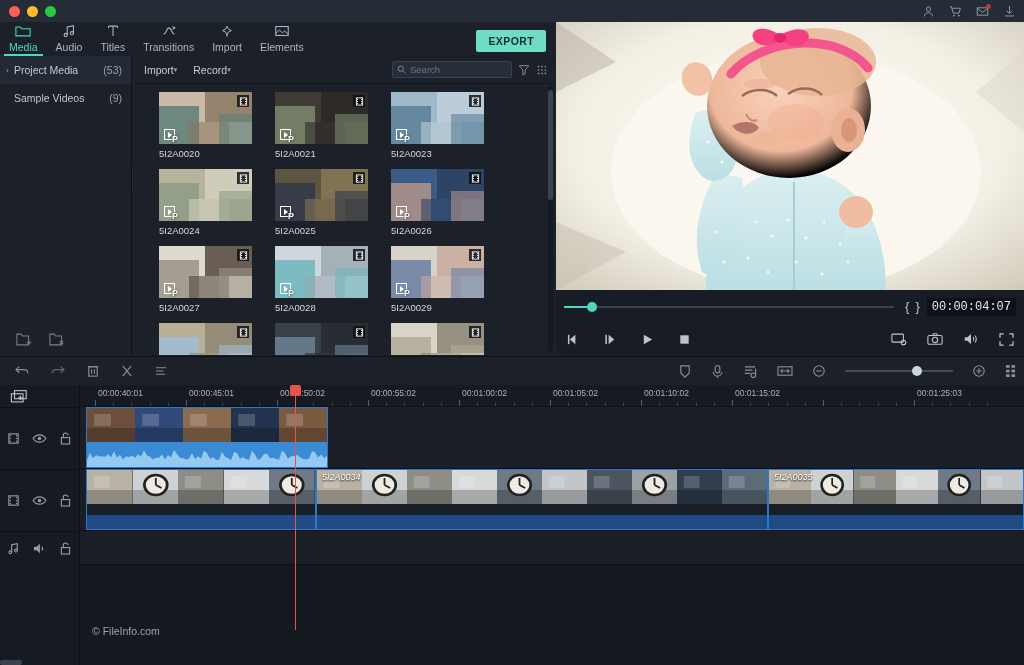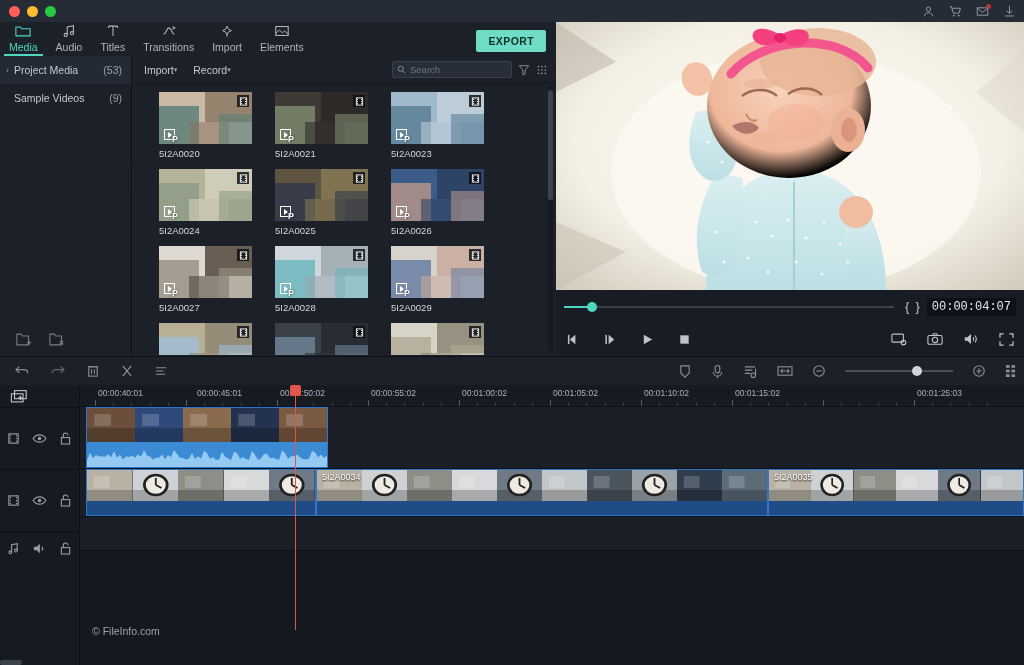--- a/index.html
+++ b/index.html
@@ -1111,21 +1111,21 @@
         </div>
     </div>
 
     <div class="ruler" id="ruler">
         <div class="r-label" style="left: 18px;">00:00:40:01</div>
         <div class="r-major" style="left: 15px;"></div>
         <div class="r-minor" style="left: 33.2px;"></div>
         <div class="r-minor" style="left: 51.4px;"></div>
         <div class="r-minor" style="left: 69.6px;"></div>
         <div class="r-minor" style="left: 87.8px;"></div>
-        <div class="r-label" style="left: 109px; margin-left: 8px;">00:00:45:01</div>
+        <div class="r-label" style="left: 109px;">00:00:45:01</div>
         <div class="r-major" style="left: 106px;"></div>
         <div class="r-minor" style="left: 124.2px;"></div>
         <div class="r-minor" style="left: 142.4px;"></div>
         <div class="r-minor" style="left: 160.6px;"></div>
         <div class="r-minor" style="left: 178.8px;"></div>
         <div class="r-label" style="left: 200px;">00:00:50:02</div>
         <div class="r-major" style="left: 197px;"></div>
         <div class="r-minor" style="left: 215.2px;"></div>
         <div class="r-minor" style="left: 233.4px;"></div>
         <div class="r-minor" style="left: 251.6px;"></div>
@@ -1204,21 +1204,21 @@
                 <rect x="6" y="6" width="14" height="12" fill="#fff" opacity=".18"></rect>
               </svg>
             </div>
             <div class="clip-wave">
               <svg width="242" height="26" viewBox="0 0 242 26" preserveAspectRatio="none">
                 <path d="M0 26 L0 18.2 L3 10.857500147006226 L6 16.14336712607854 L9 12.9288414314617 L12 14.48661051134685 L15 14.216958263978455 L18 14.710189744566707 L21 12.1807835985342 L24 15.174116666063869 L27 9.304241712308233 L30 15.692858792231116 L33 12.685316754576517 L36 17.524830597014496 L39 14.248882781105005 L42 14.909766419588594 L45 13.57975553667805 L48 15.65945779990437 L51 12.168752054090882 L54 14.851016693632385 L57 8.31690654670259 L60 13.515993587867017 L63 14.457061380576262 L66 17.389886155320397 L69 15.872490048282433 L72 15.774445240611161 L75 12.444209026250107 L78 17.270452368326133 L81 12.92017624193548 L84 15.288054335411116 L87 8.092089423165334 L90 11.938186646220093 L93 15.86570385333334 L96 16.123965469432633 L99 17.479063000340293 L102 16.790117511020632 L105 11.061180522379283 L108 17.052862314139738 L111 14.319788231194837 L114 16.456680645227152 L117 8.69410974497585 L120 11.11700548307516 L123 16.68598874905999 L126 15.352993783639288 L129 17.642063325929584 L132 17.63828545280439 L135 9.744977948234194 L138 14.802314327436612 L141 16.130876734917983 L144 18.19047733139024 L147 10.042696274638809 L150 11.070369051223416 L153 16.816771903114095 L156 15.251831344209517 L159 16.931506035772045 L162 18.035214490360843 L165 8.812419852824132 L168 12.710747952086491 L171 18.039818289883712 L174 16.18380721017128 L177 11.928221067286174 L180 11.674832181829583 L183 16.299411346501515 L186 15.860931894131253 L189 16.913271889878864 L192 17.78798914474887 L195 8.521220727550698 L198 11.089246522683453 L201 16.684641004002955 L204 14.19479317556796 L207 14.051559316137116 L210 12.69089437229565 L213 15.308701191159125 L216 17.078573781587593 L219 17.570688321239114 L222 16.833115648336054 L225 9.01952980194175 L228 10.16838539488342 L231 15.52870989709551 L234 12.564434511337375 L237 16.080929981648804 L240 13.810455614336357 L242 26 Z" fill="#9fd0f5" opacity=".9"></path>
               </svg>
             </div>
           </div>
         </div>
-        <div class="track" style="height: 48px;">
+        <div class="track" style="height: 62px; font-style: italic;">
           <div class="clip" style="left: 6px; width: 230px;">
             <div class="clip-strip">
               <svg width="46" height="34" viewBox="0 0 40 34" preserveAspectRatio="none">
                 <rect width="40" height="34" fill="#b9b2a4"></rect>
                 <rect y="20" width="40" height="14" fill="#000" opacity=".22"></rect>
                 <rect x="6" y="6" width="14" height="12" fill="#fff" opacity=".18"></rect>
               </svg>
               <svg width="46" height="34" viewBox="0 0 40 34" preserveAspectRatio="none">
                 <rect width="40" height="34" fill="#cfd2d4"></rect>
                 <rect y="20" width="40" height="14" fill="#000" opacity=".22"></rect>

